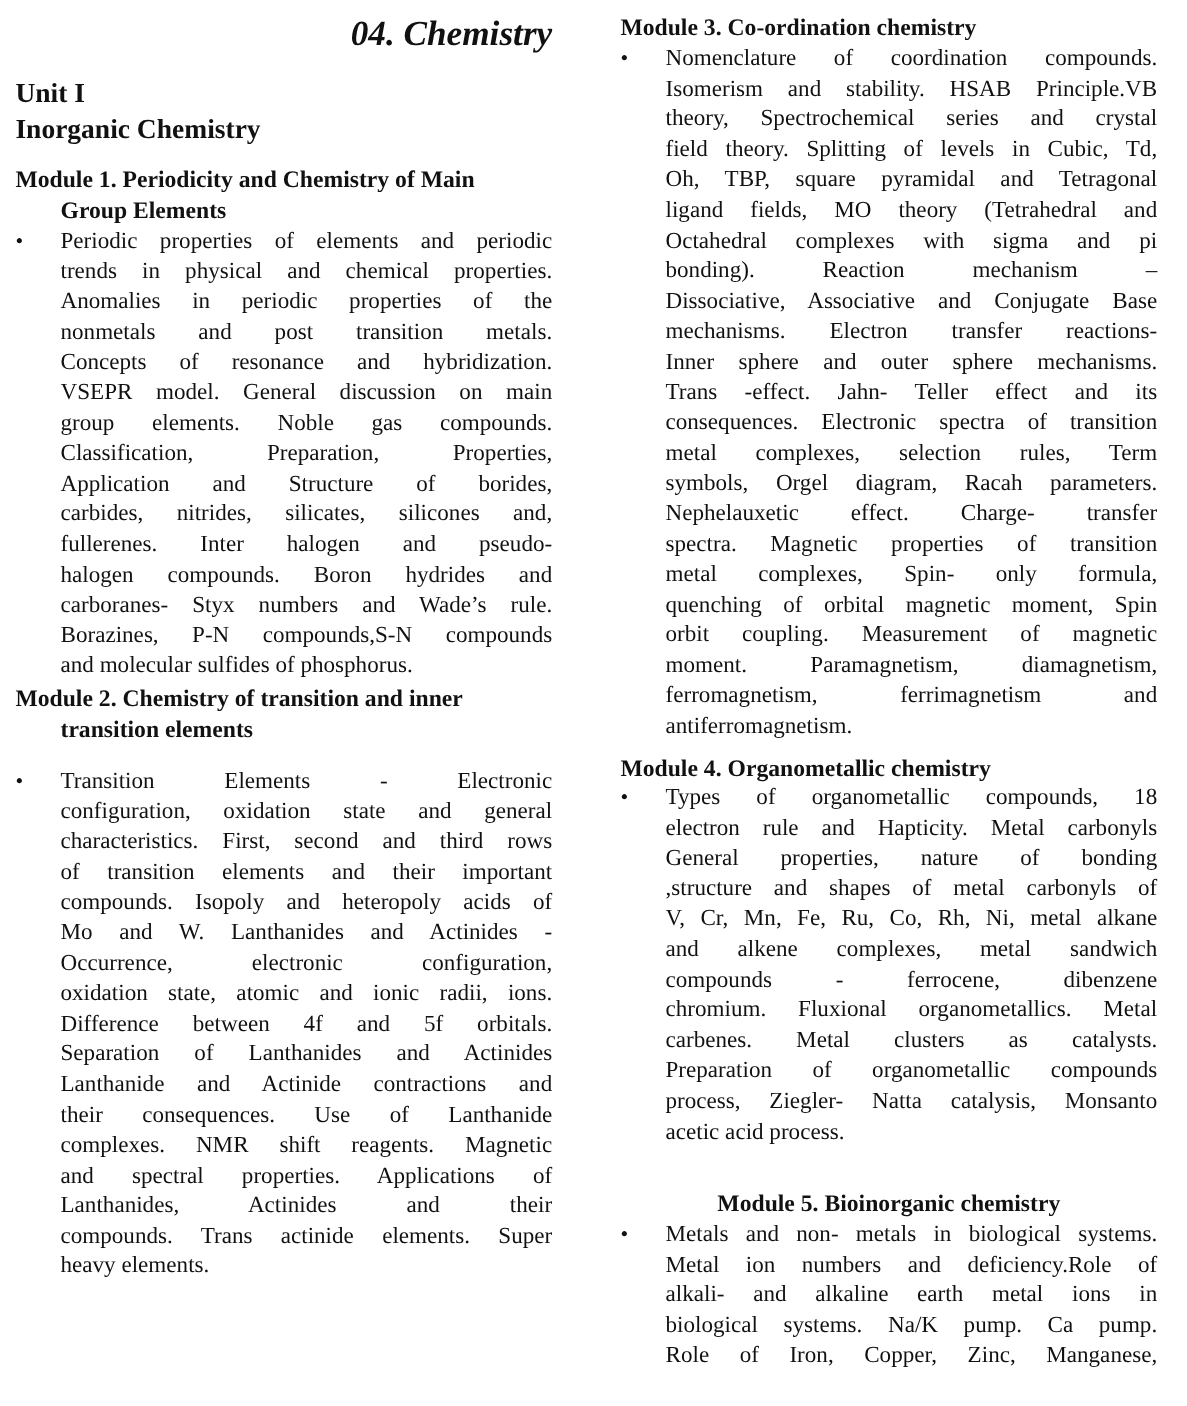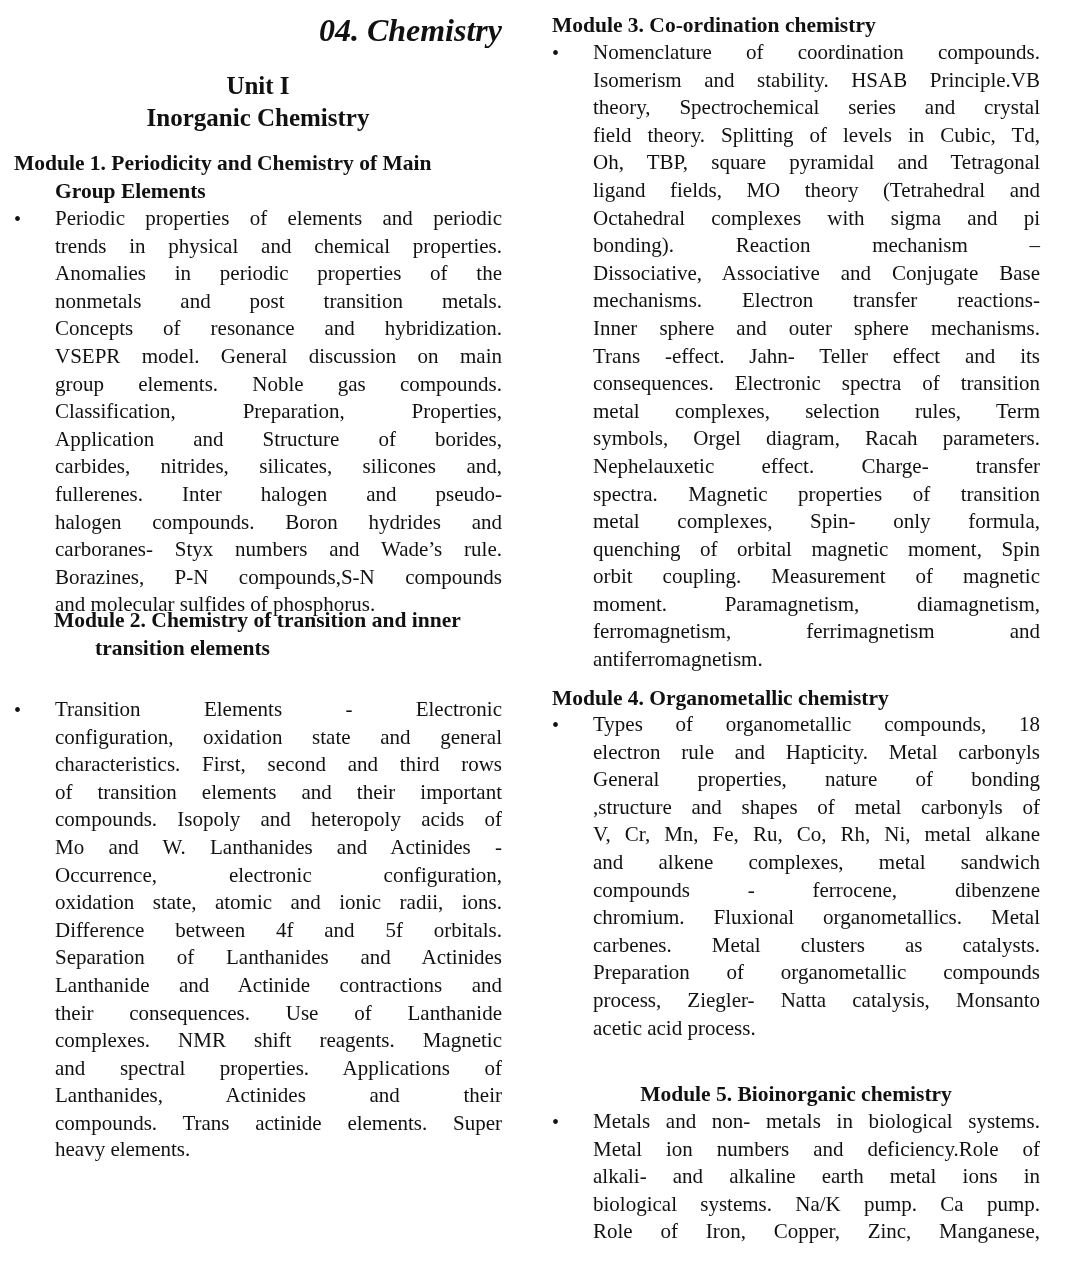--- a/index.html
+++ b/index.html
@@ -1,21 +1,21 @@
 <!DOCTYPE html>
 <html><head>
   <meta charset="utf-8">
   <style>
     html, body { margin: 0; padding: 0; background: #ffffff; }
     body { width: 1079px; height: 1278px; position: relative; overflow: hidden; color: #111; font-family: "Liberation Serif", "DejaVu Serif", serif; }
     .col { position: absolute; top: 0; }
     .col-left { left: 14px; width: 488px; }
-    .col-right { left: 552px; width: 488px; }
+    .col-right { left: 564px; width: 488px; }
     .title { position: absolute; right: 0; top: 12px; font-size: 32px; font-weight: bold; font-style: italic; white-space: nowrap; text-align: center; }
-    .unit { position: absolute; left: 0; width: 100%; text-align: center; font-size: 25px; font-weight: bold; }
+    .unit { position: absolute; left: 0; width: 100%; font-size: 25px; font-weight: bold; }
     .mod-head { position: absolute; left: 0; width: 100%; font-size: 21.5px; font-weight: bold; line-height: 28px; }
     .mod-head .cont { display: block; padding-left: 41px; }
     .bullet { position: absolute; left: 0; font-size: 20px; line-height: 27.5px; }
     .body { position: absolute; left: 41px; right: 0; font-size: 21px; line-height: 27.6px; }
     .ln { display: block; text-align: justify; text-align-last: justify; white-space: nowrap; height: 27.6px; }
     .ln.last { text-align-last: left; }
   </style>
 </head>
 <body>
 
@@ -40,21 +40,21 @@
     <span class="ln">Classification, Preparation, Properties,</span>
     <span class="ln">Application and Structure of borides,</span>
     <span class="ln">carbides, nitrides, silicates, silicones and,</span>
     <span class="ln">fullerenes. Inter halogen and pseudo-</span>
     <span class="ln">halogen compounds. Boron hydrides and</span>
     <span class="ln">carboranes- Styx numbers and Wade’s rule.</span>
     <span class="ln">Borazines, P-N compounds,S-N compounds</span>
     <span class="ln last">and molecular sulfides of phosphorus.</span>
   </div>
 
-  <div class="mod-head" style="top:606px;margin-left:40px;">
+  <div class="mod-head" style="top:621px;">
     <span>Module 2. Chemistry of transition and inner</span>
     <span class="cont">transition elements</span>
   </div>
   <div class="bullet" style="top:697px;">•</div>
   <div class="body" style="top:696px;">
     <span class="ln">Transition Elements - Electronic</span>
     <span class="ln">configuration, oxidation state and general</span>
     <span class="ln">characteristics. First, second and third rows</span>
     <span class="ln">of transition elements and their important</span>
     <span class="ln">compounds. Isopoly and heteropoly acids of</span>

